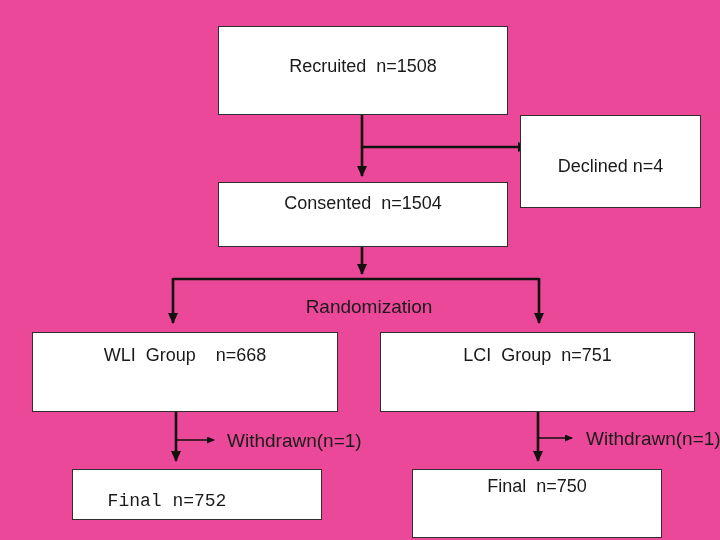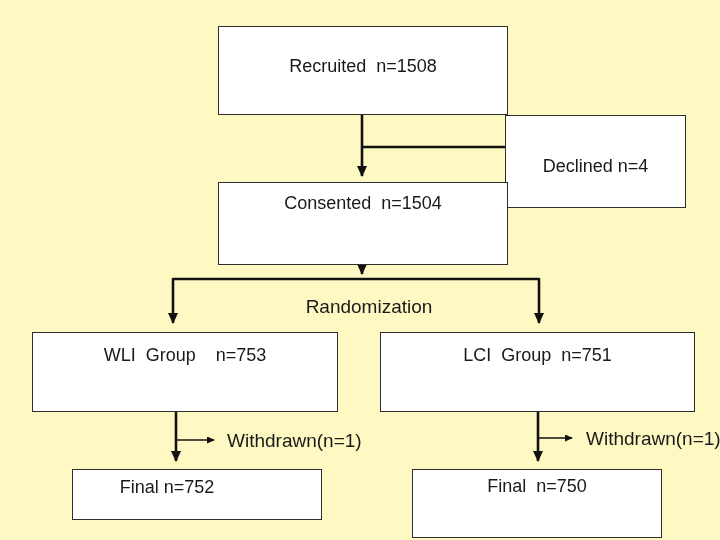--- a/index.html
+++ b/index.html
@@ -4,21 +4,21 @@
 <style>
   html, body {
     margin: 0;
     padding: 0;
     background: #ffffff;
   }
   #canvas {
     position: relative;
     width: 720px;
     height: 540px;
-    background: #fef9c3;
+    background: #ec4899;
     font-family: "Liberation Sans", "DejaVu Sans", sans-serif;
     color: #1a1a1a;
     overflow: hidden;
   }
   #connectors {
     position: absolute;
     left: 0;
     top: 0;
     width: 720px;
     height: 540px;
@@ -30,25 +30,25 @@
     border: 1px solid #2e2e2e;
     display: flex;
     flex-direction: column;
     align-items: center;
     font-size: 18px;
     line-height: 23px;
     white-space: pre;
     text-align: center;
   }
   #box-recruited   { left: 218px; top: 26px;  width: 290px; height: 89px; padding-top: 28px; }
-  #box-declined    { left: 505px; top: 115px; width: 181px; height: 93px; padding-top: 39px; }
-  #box-consented   { left: 218px; top: 182px; width: 290px; height: 83px; padding-top: 9px; }
+  #box-declined    { left: 520px; top: 115px; width: 181px; height: 93px; padding-top: 39px; }
+  #box-consented   { left: 218px; top: 182px; width: 290px; height: 65px; padding-top: 9px; }
   #box-wli-group   { left: 32px;  top: 332px; width: 306px; height: 80px; padding-top: 11px; }
   #box-lci-group   { left: 380px; top: 332px; width: 315px; height: 80px; padding-top: 11px; gap: 40px; }
-  #box-final-wli   { left: 72px;  top: 469px; width: 250px; height: 51px; padding-top: 6px; padding-right: 60px; }
+  #box-final-wli   { left: 72px;  top: 469px; width: 250px; height: 51px; padding-top: 20px; padding-right: 60px; font-family: Liberation Mono, monospace; }
   #box-final-lci   { left: 412px; top: 469px; width: 250px; height: 69px; padding-top: 5px; }
   .annot {
     position: absolute;
     font-size: 19px;
     white-space: pre;
     color: #1a1a1a;
   }
   #label-randomization { left: 369px; top: 296px; transform: translateX(-50%); }
   #label-withdrawn-wli { left: 227px; top: 430px; }
   #label-withdrawn-lci { left: 586px; top: 428px; }
@@ -100,21 +100,21 @@
 
   <div class="box" id="box-declined">
     <span>Declined n=4</span>
   </div>
 
   <div class="box" id="box-consented">
     <span>Consented  n=1504</span>
   </div>
 
   <div class="box" id="box-wli-group">
-    <span>WLI  Group    n=753</span>
+    <span>WLI  Group    n=668</span>
   </div>
 
   <div class="box" id="box-lci-group">
     <span>LCI  Group  n=751</span>
   </div>
 
   <div class="box" id="box-final-wli">
     <span>Final n=752</span>
   </div>
 

